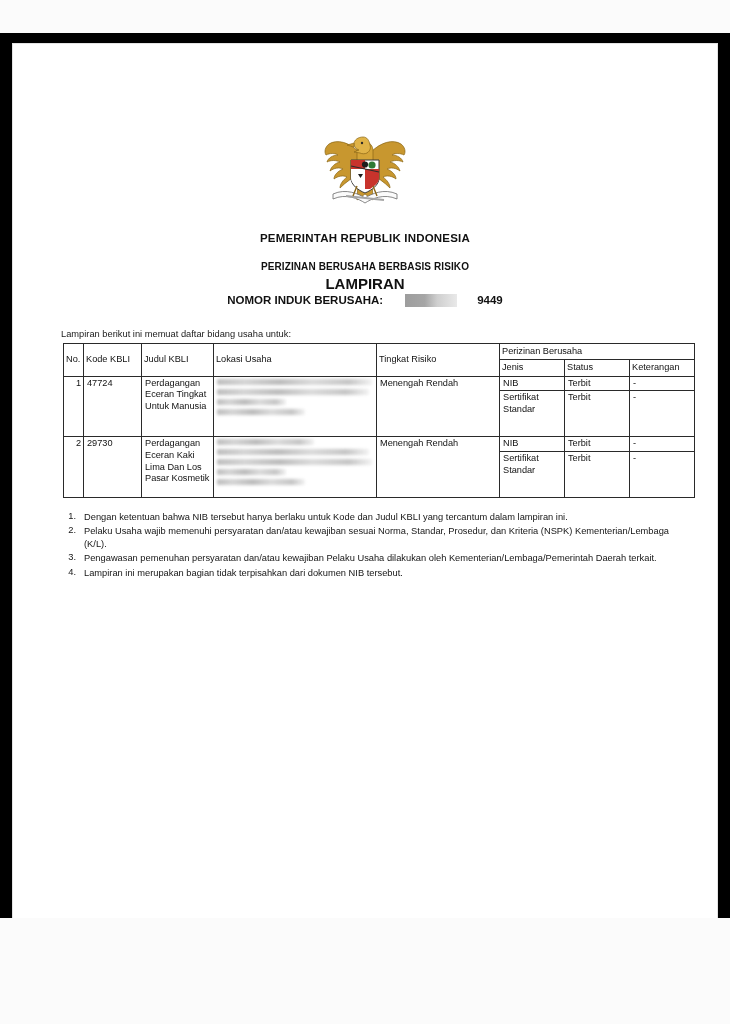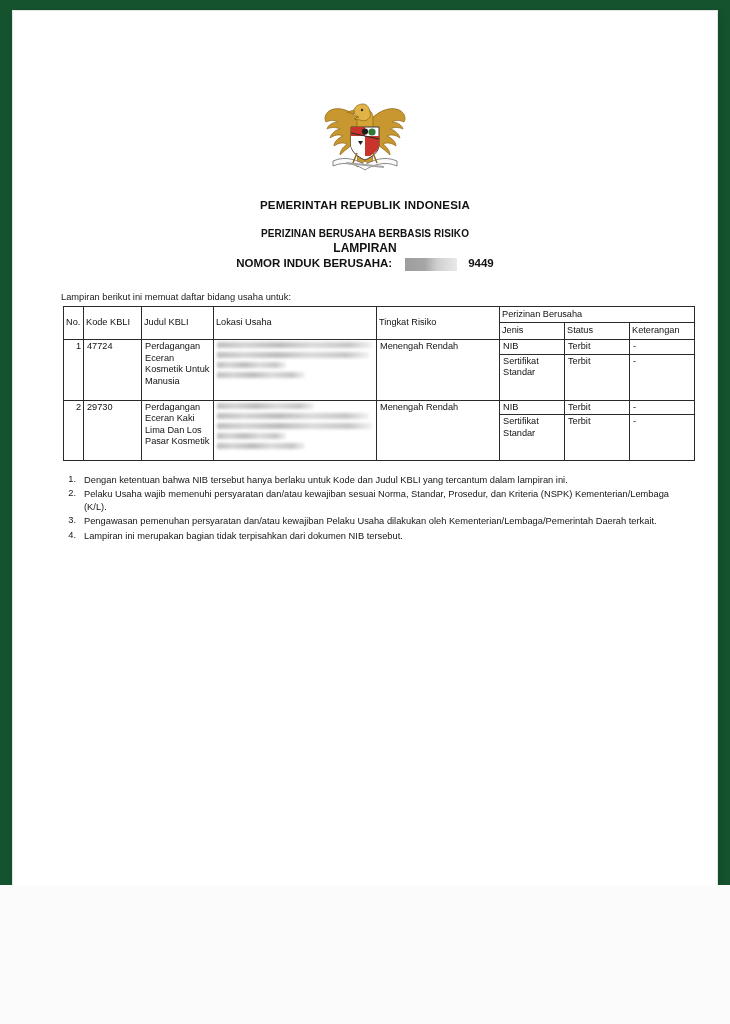--- a/index.html
+++ b/index.html
@@ -9,22 +9,23 @@
     padding: 0;
     width: 730px;
     height: 1024px;
     background: #fbfbfb;
     font-family: "Liberation Sans", sans-serif;
   }
   #page-shell {
     position: relative;
     width: 730px;
     height: 885px;
-    background: #14532d;
+    background: #000000;
     overflow: hidden;
+    margin-top: 33px;
   }
   #paper {
     position: absolute;
     left: 12px;
     top: 10px;
     width: 706px;
     height: 1004px;
     background: #ffffff;
     border: 1px solid #e3e3e3;
     box-shadow: 2px 3px 7px rgba(0,0,0,0.13);
@@ -53,34 +54,34 @@
     margin-bottom: 17px;
   }
   .title-sub1 {
     font-size: 10px;
     font-weight: bold;
     letter-spacing: 0.1px;
     color: #111;
     line-height: 1.28;
   }
   .title-sub2 {
-    font-size: 12px;
+    font-size: 15px;
     font-weight: bold;
     color: #111;
     line-height: 1.28;
   }
   .nib-line {
     font-size: 11.5px;
     font-weight: bold;
     color: #111;
     line-height: 1.28;
     display: flex;
     justify-content: center;
     align-items: center;
-    gap: 7px;
+    gap: 16px;
   }
   .redaction {
     display: inline-block;
     width: 52px;
     height: 13px;
     margin: 0 4px -1px 6px;
     background: linear-gradient(90deg,#9d9d9d 0%, #a6a6a6 38%, #cfcfcf 62%, #e9e9e9 100%);
   }
 
   
@@ -279,21 +280,21 @@
             <th class="c-jenis">Jenis</th>
             <th class="c-status">Status</th>
             <th class="c-ket">Keterangan</th>
           </tr>
         </thead>
         <tbody>
 
           <tr>
             <td class="c-no row-num" rowspan="2">1</td>
             <td class="c-kode" rowspan="2">47724</td>
-            <td class="c-judul" rowspan="2">Perdagangan Eceran Kosmetik Untuk Manusia</td>
+            <td class="c-judul" rowspan="2">Perdagangan Eceran Tingkat Untuk Manusia</td>
             <td class="c-lokasi" rowspan="2">
               <div class="blur-lines">
                 <div class="blur-line bl-1"></div>
                 <div class="blur-line bl-2"></div>
                 <div class="blur-line bl-3"></div>
                 <div class="blur-line bl-4"></div>
               </div>
             </td>
             <td class="c-risiko" rowspan="2">Menengah Rendah</td>
             <td class="c-jenis">NIB</td>

